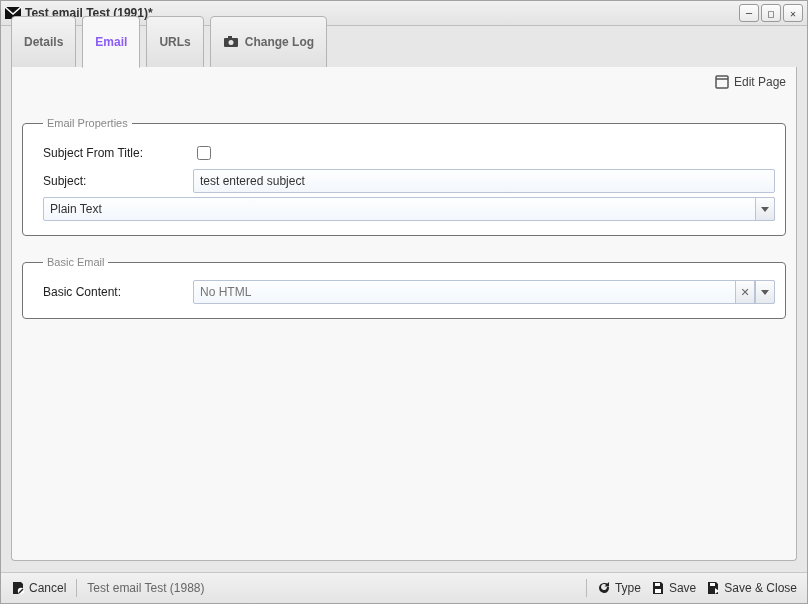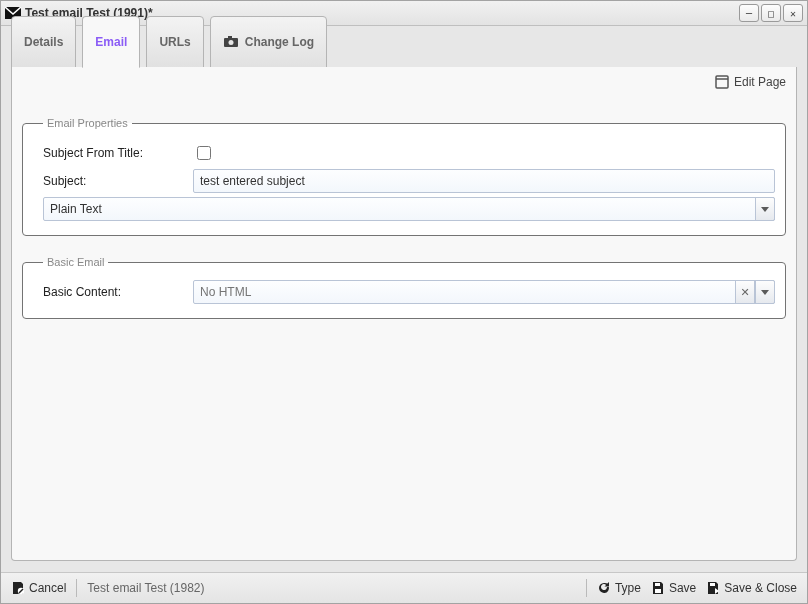--- a/index.html
+++ b/index.html
@@ -157,21 +157,21 @@
       <span>
         <svg width="14" height="14" viewBox="0 0 14 14">
             <path d="M2 1h8l2 2v10H2z" fill="#222"></path>
             <circle cx="10" cy="10" r="3.2" fill="#fff"></circle>
             <line x1="8" y1="12" x2="12" y2="8" stroke="#222" stroke-width="1.5"></line>
           </svg>
       </span>
       <span>Cancel</span>
     </div>
     <div class="sep"></div>
-    <div class="crumb">Test email Test (1982)</div>
+    <div class="crumb">Test email Test (1988)</div>
     <div class="flex"></div>
     <div class="sep"></div>
     <div class="btn">
       <span>
         <svg width="14" height="14" viewBox="0 0 14 14">
             <path d="M7 2a5 5 0 104.9 4H10a3 3 0 11-.9-2.1L7.5 5.5H12V1l-1.6 1.6A5 5 0 007 2z" fill="#222"></path>
           </svg>
       </span>
       <span>Type</span>
     </div>

